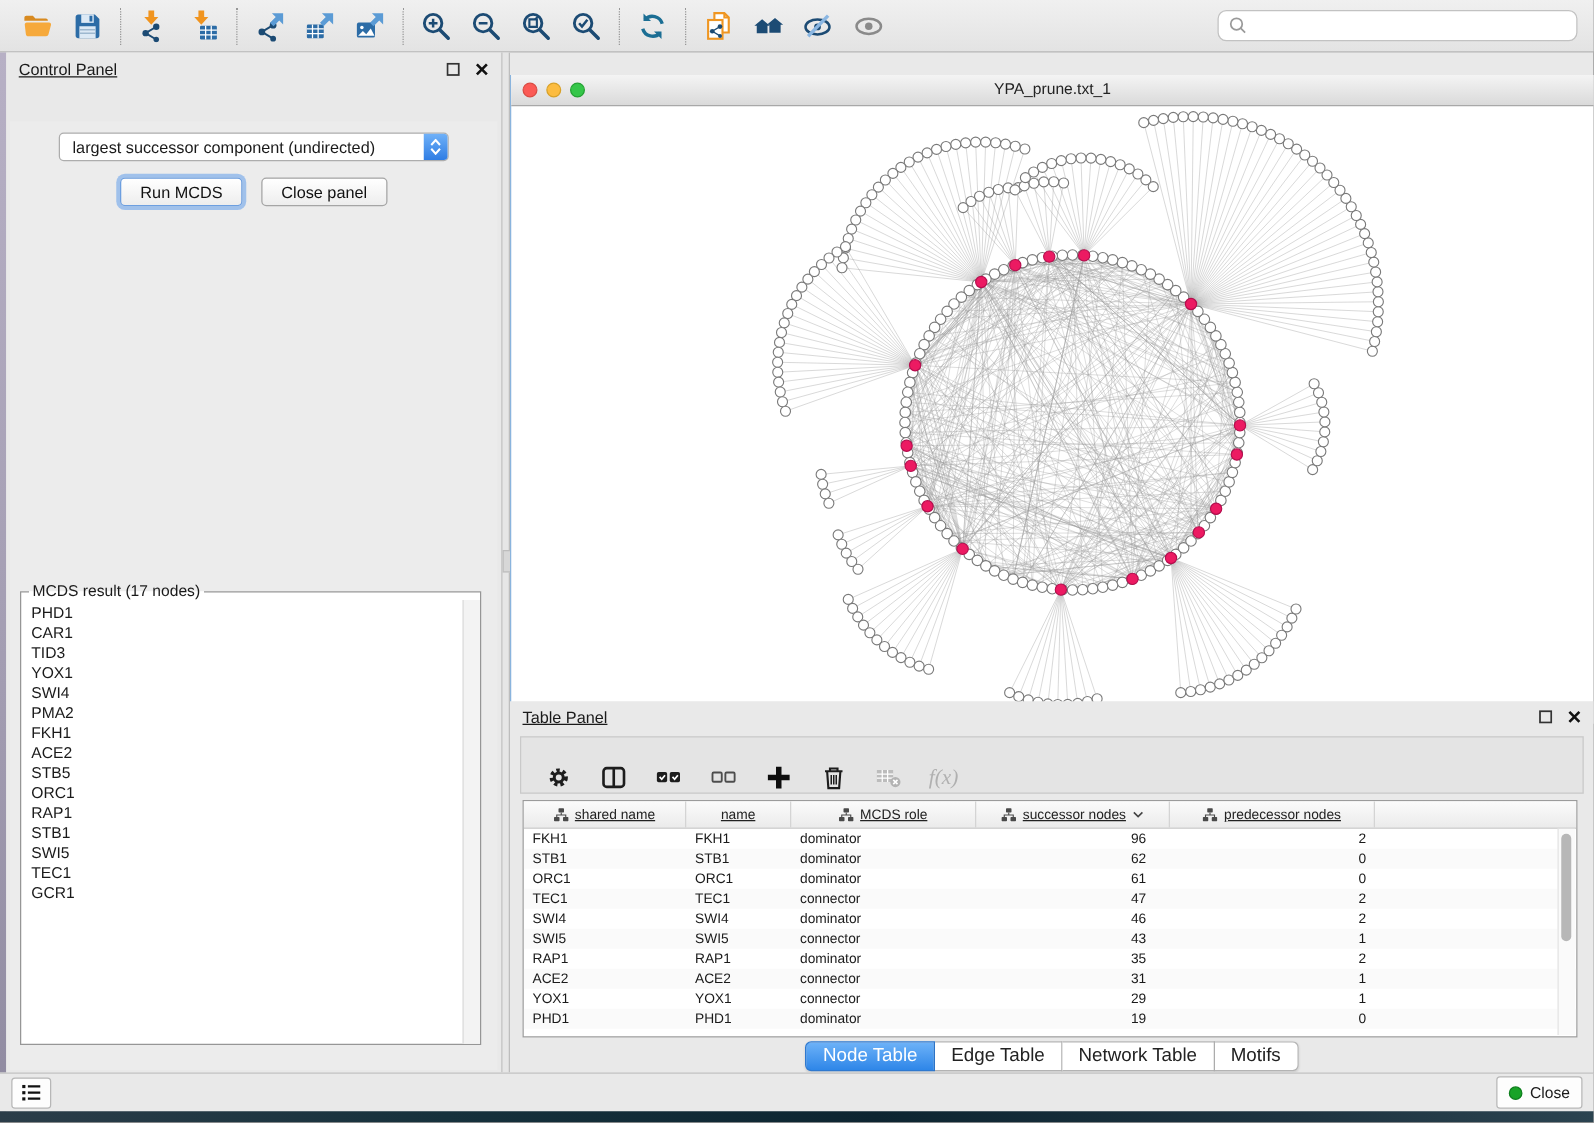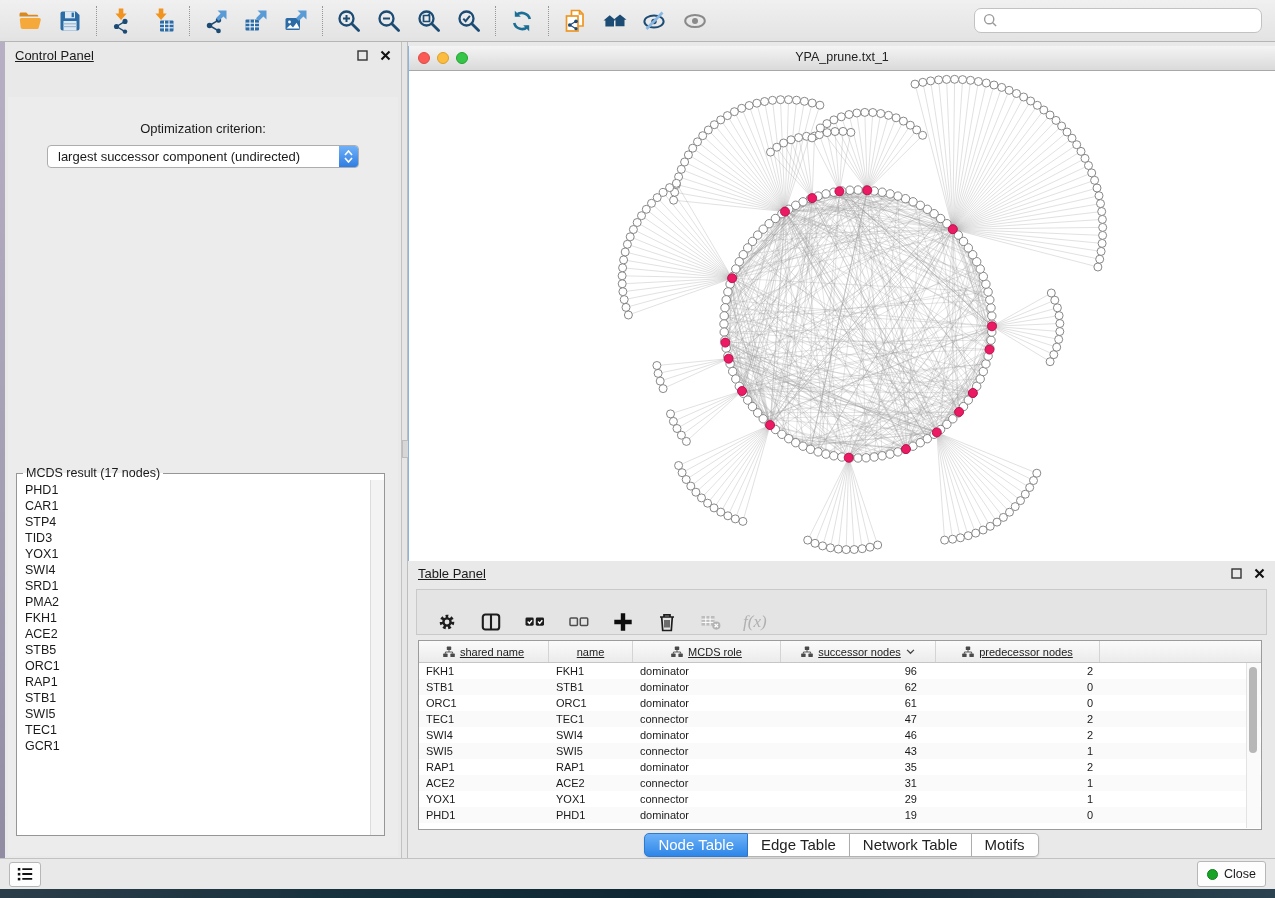--- a/index.html
+++ b/index.html
@@ -49,21 +49,21 @@
     border:1px solid #969696;background:#fff;}
   #mcds-box legend{font-size:12.5px;margin-left:6px;padding:0 3px;background:transparent;}
   #mcds-list{position:absolute;left:0;right:14px;top:0;bottom:0;overflow:hidden;
     list-style:none;margin:0;padding:2px 0 0 8px;font-size:12.5px;line-height:16px;}
   #mcds-scroll{position:absolute;top:0;right:0;width:13px;bottom:0;background:#f3f3f3;border-left:1px solid #dcdcdc;}
   
   #divider{position:absolute;left:401px;top:42px;width:7px;height:816px;background:#e6e6e6;
     border-left:1px solid #c2c2c2;border-right:1px solid #bdbdbd;box-sizing:border-box;}
   #divider .grip{position:absolute;left:0px;top:398px;width:5px;height:16px;background:#d7d7d7;border:1px solid #bdbdbd;}
   
-  #network-window{position:absolute;left:408px;top:46px;width:867px;height:519px;background:#fff;
+  #network-window{position:absolute;left:408px;top:60px;width:867px;height:519px;background:#fff;
     border-left:1px solid #8ab4dd;box-sizing:border-box;}
   #nw-titlebar{position:relative;height:24px;background:linear-gradient(#f4f4f4,#dadada);
     border-bottom:1px solid #a8a8a8;}
   .lights{position:absolute;left:9px;top:6px;display:flex;gap:7px;}
   .light{width:12px;height:12px;border-radius:50%;box-sizing:border-box;}
   .light.red{background:#fb5a55;border:1px solid #d94c44;}
   .light.yellow{background:#fcbc40;border:1px solid #d8a128;}
   .light.green{background:#35c649;border:1px solid #24a233;}
   #nw-title{position:absolute;left:0;right:0;top:4px;text-align:center;font-size:12.5px;color:#222;}
   #network-canvas{position:absolute;left:0;top:24px;width:867px;height:495px;}
@@ -311,43 +311,44 @@
             </svg>
         </span>
         <span class="winbtn">
           <svg width="11" height="11" viewBox="0 0 11 11">
               <path d="M1.5 1.5l8 8M9.5 1.5l-8 8" stroke="#111" stroke-width="2.1"></path>
             </svg>
         </span>
       </span>
     </div>
     <div id="cp-content">
-      <div id="opt-label">Optimization criterion:</div>
       <div id="opt-select">
         <span class="val">largest successor component (undirected)</span>
         <span class="stepper">
           <svg width="9" height="6" viewBox="0 0 9 6">
               <path d="M1 5l3.5-4L8 5" fill="none" stroke="#fff" stroke-width="1.6"></path>
             </svg>
           <svg width="9" height="6" viewBox="0 0 9 6">
               <path d="M1 1l3.5 4L8 1" fill="none" stroke="#fff" stroke-width="1.6"></path>
             </svg>
         </span>
+      </div>
+      <div class="btn-row">
+        <button class="push-btn focused">Run MCDS</button>
+        <button class="push-btn">Close panel</button>
       </div>
       <fieldset id="mcds-box">
         <legend>MCDS result (17 nodes)</legend>
         <div style="position:relative;width:100%;height:100%;">
           <ul id="mcds-list">
               <li>PHD1</li>
               <li>CAR1</li>
-              <li>STP4</li>
               <li>TID3</li>
               <li>YOX1</li>
               <li>SWI4</li>
-              <li>SRD1</li>
               <li>PMA2</li>
               <li>FKH1</li>
               <li>ACE2</li>
               <li>STB5</li>
               <li>ORC1</li>
               <li>RAP1</li>
               <li>STB1</li>
               <li>SWI5</li>
               <li>TEC1</li>
               <li>GCR1</li>

